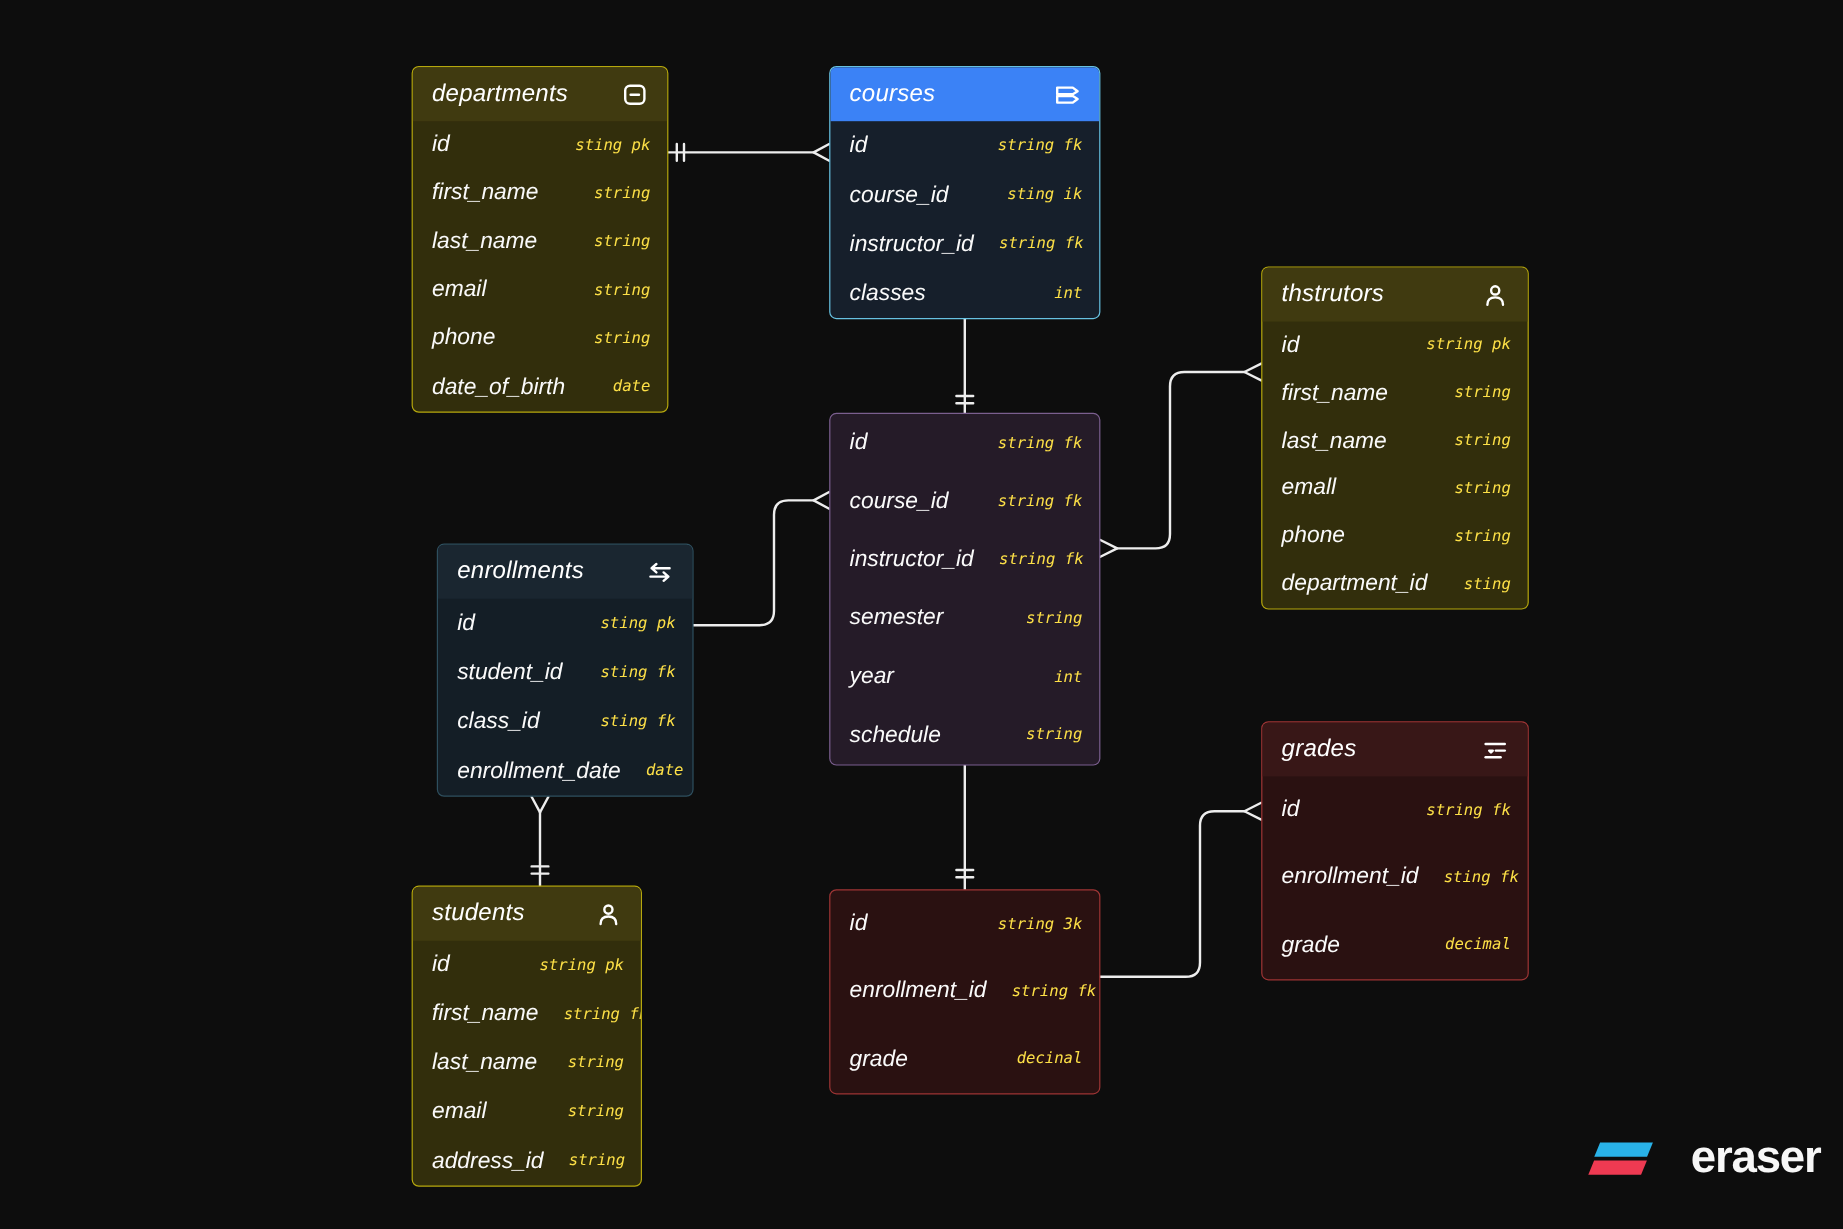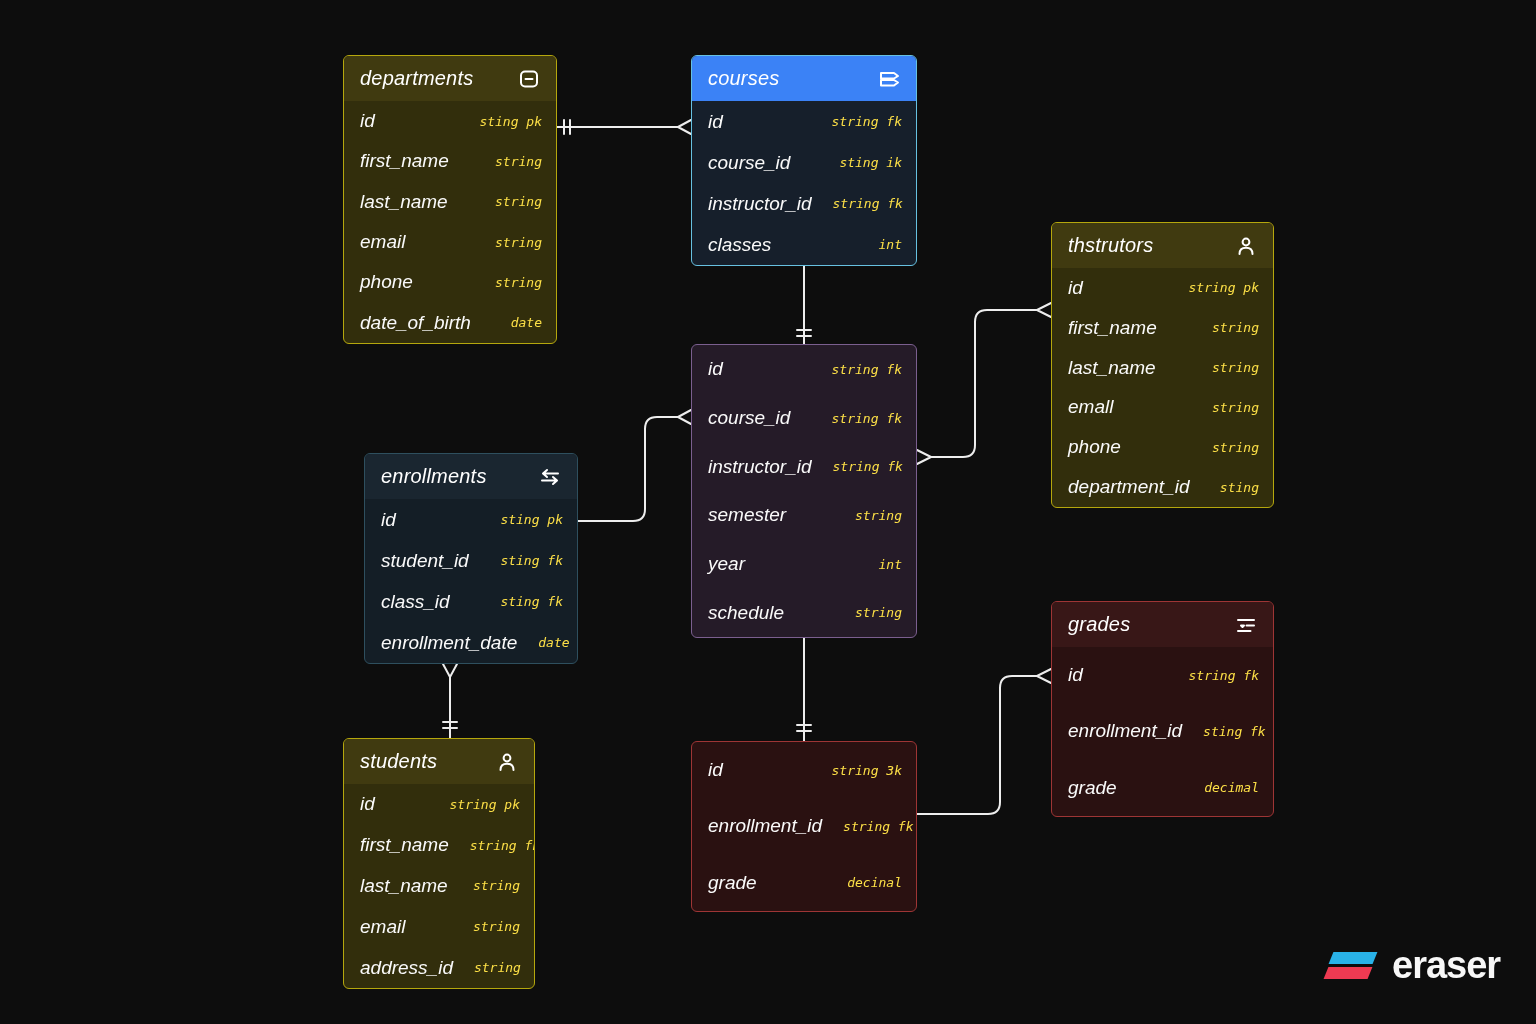--- a/index.html
+++ b/index.html
@@ -23,21 +23,21 @@
   .erd-icon{width:26px;height:26px;display:flex;align-items:center;justify-content:center;}
   .erd-icon svg{width:24px;height:24px;stroke:#fff;fill:none;stroke-width:2;stroke-linecap:round;stroke-linejoin:round;}
   .erd-body{flex:1;display:flex;flex-direction:column;}
   .erd-row{
     flex:1;display:flex;align-items:center;justify-content:space-between;
     padding:0 14px 0 16px;box-sizing:border-box;
   }
   .f-name{color:#fafafa;font-size:19px;font-weight:400;white-space:nowrap;}
   .f-type{color:#fde047;font-size:13px;font-family:"DejaVu Sans Mono",monospace;white-space:nowrap;margin-left:21px;}
   
-  .wm{position:absolute;left:1326px;top:942px;height:46px;display:flex;align-items:center;}
+  .wm{position:absolute;left:1326px;top:942px;height:46px;display:flex;align-items:center;gap:17px;}
   .wm-icon{width:52px;height:34px;display:flex;flex-direction:column;justify-content:center;margin-right:14px;}
   .wm-bar{width:44px;height:12px;transform:skewX(-22deg);}
   .wm-bar.top{margin-left:5px;margin-bottom:3px;}
   .wm-text{color:#f7f7f7;font-size:38px;font-weight:700;letter-spacing:-1px;line-height:1;}
 </style>
 </head>
 <body>
 
 <div id="canvas">
   <svg class="wires" id="wires" viewBox="0 0 1536 1024">

